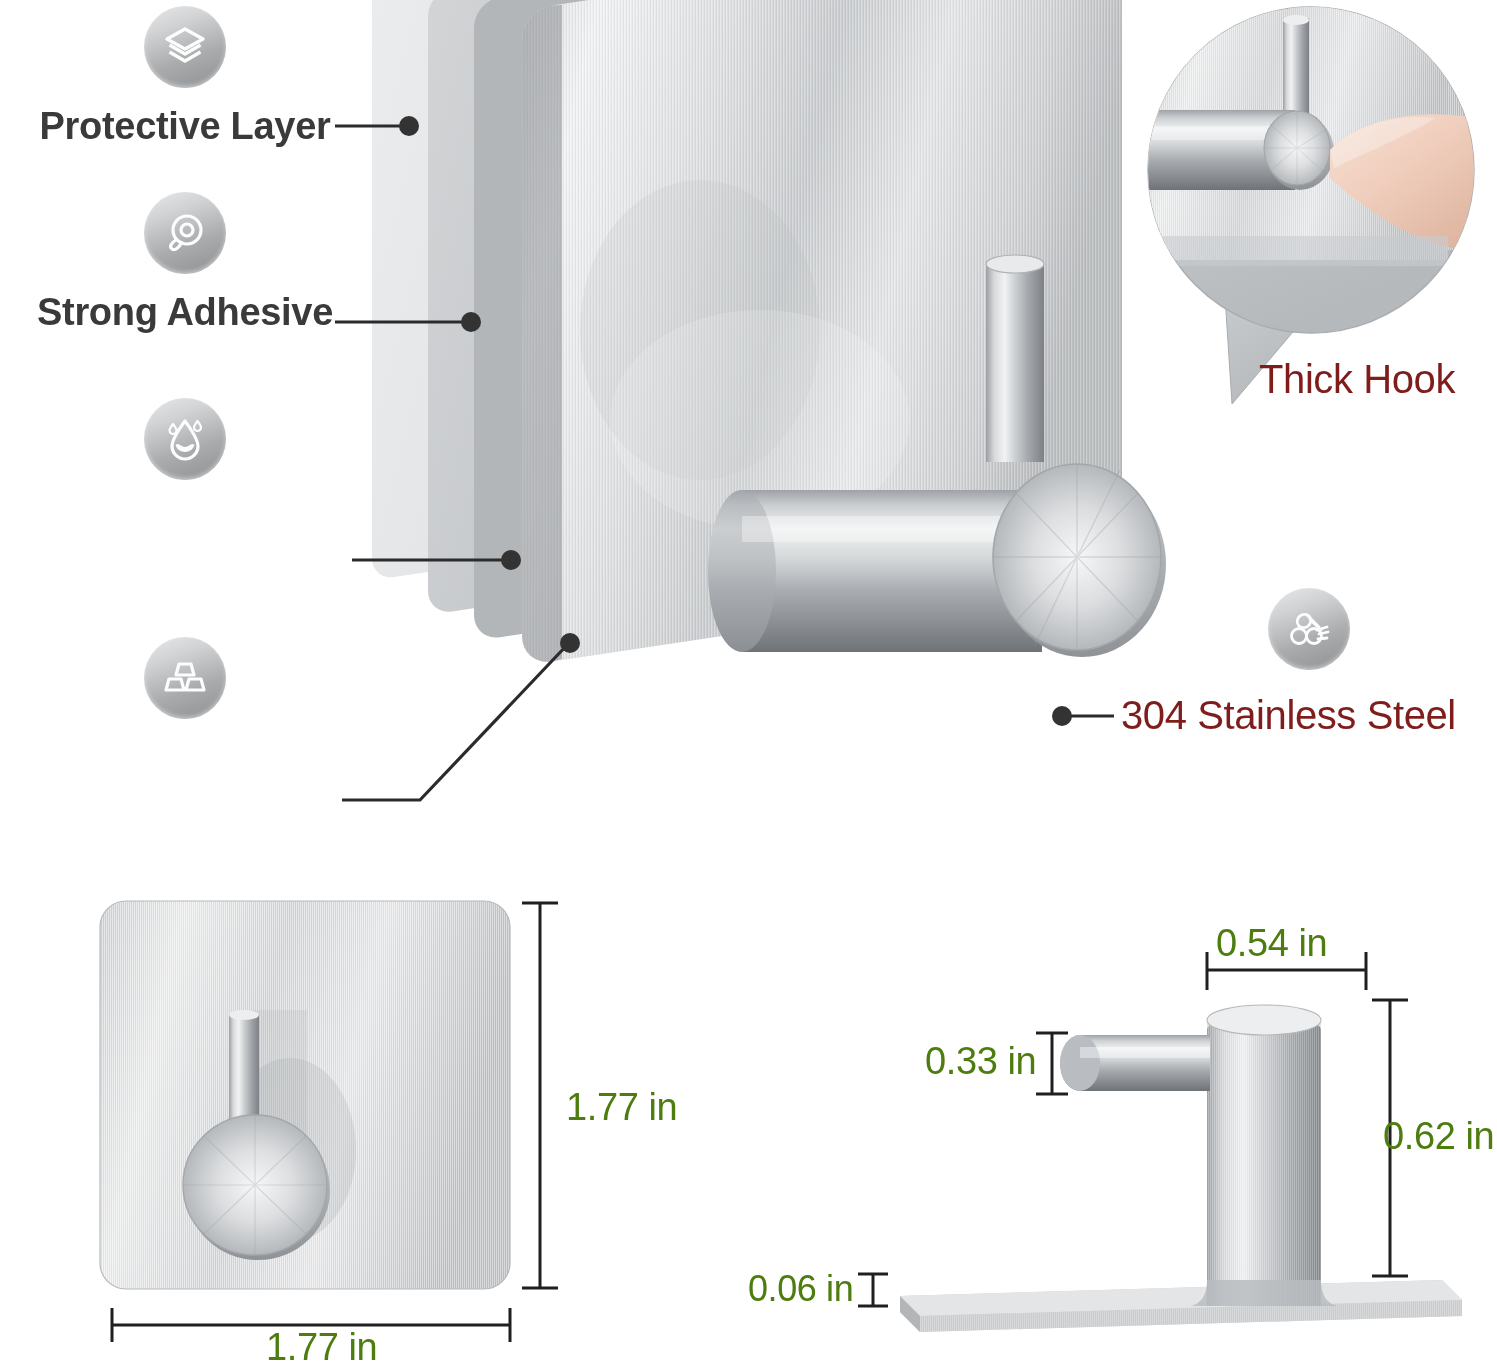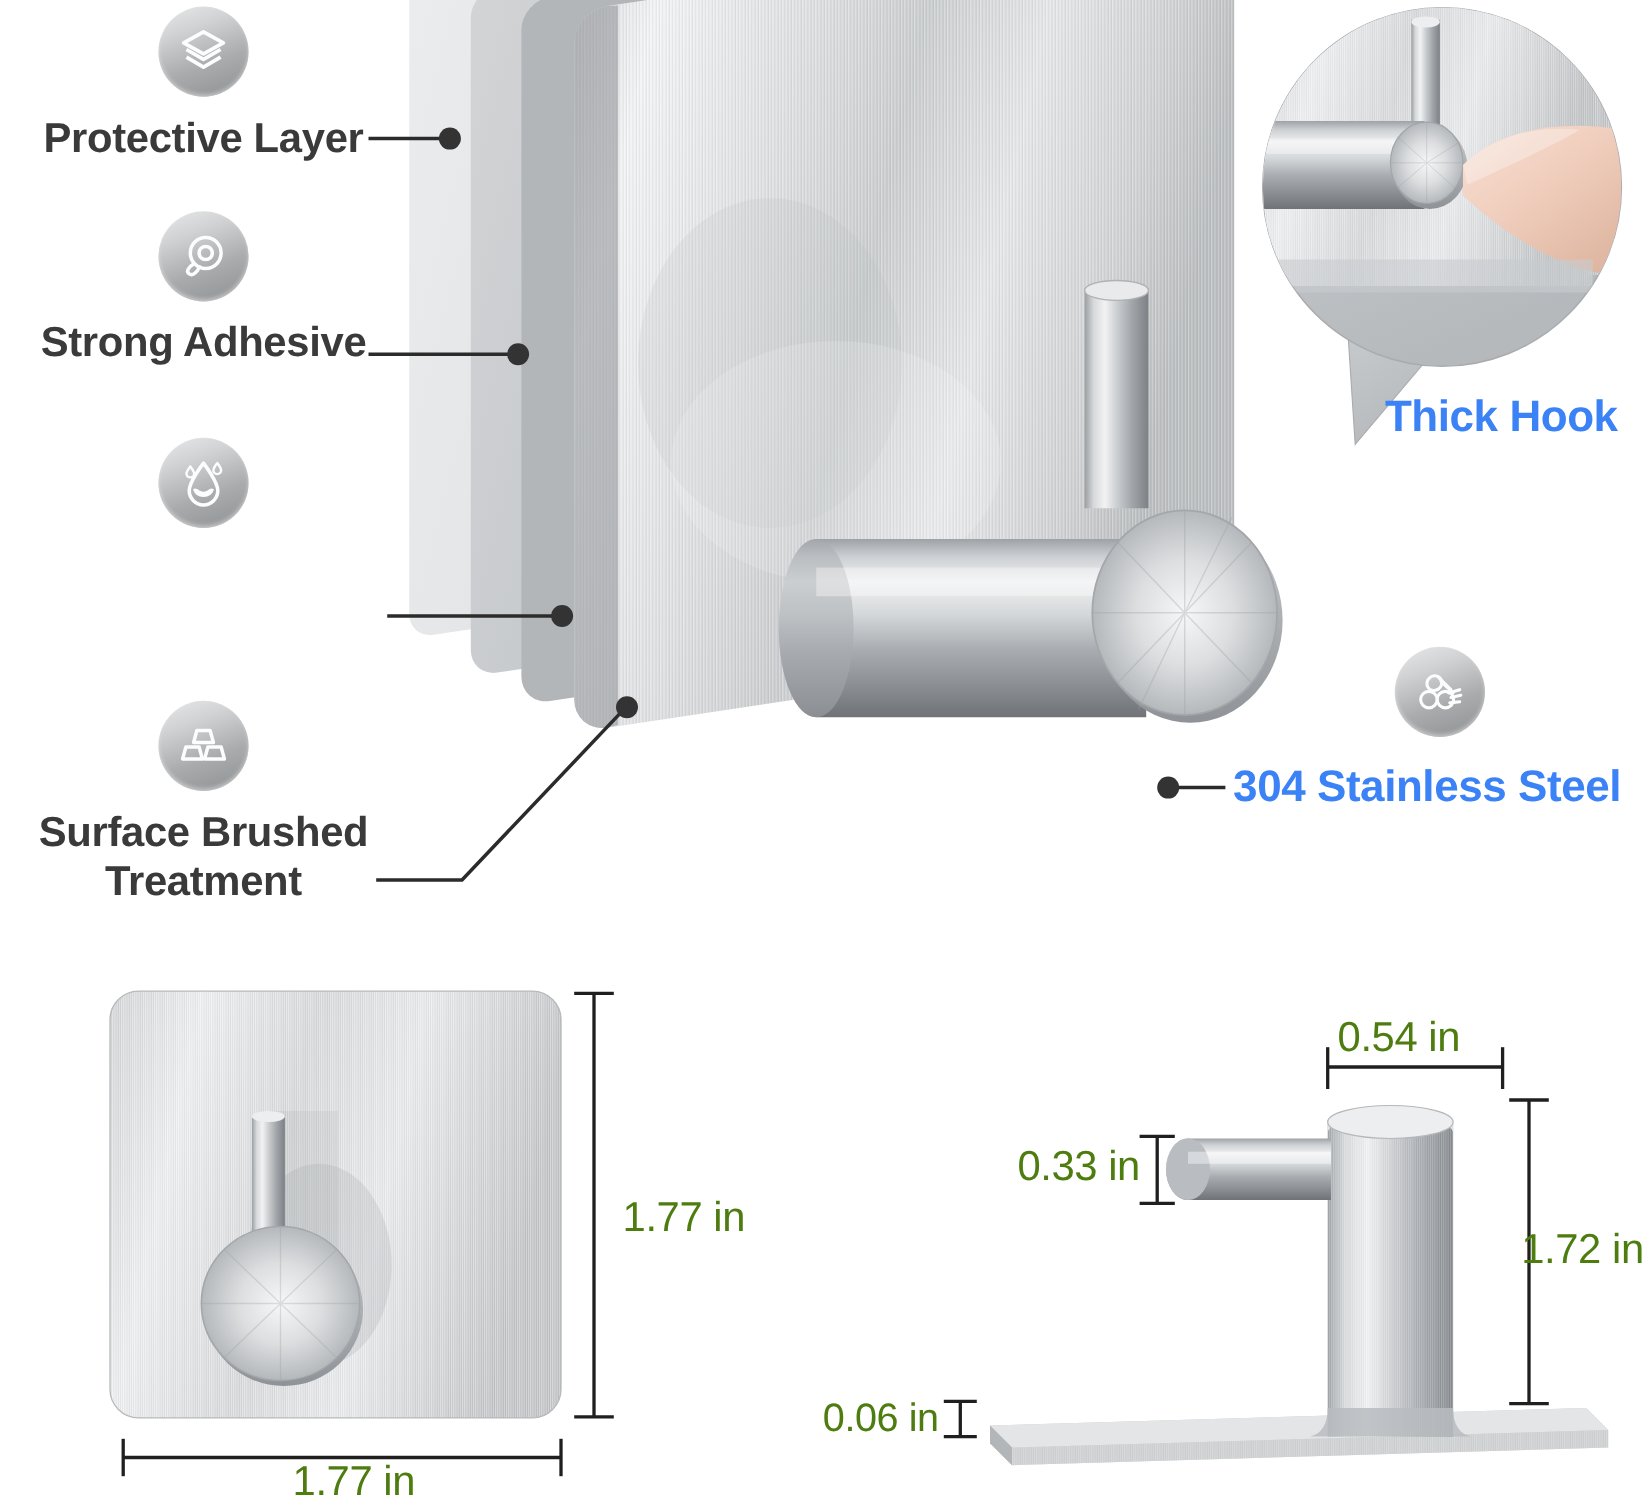--- a/index.html
+++ b/index.html
@@ -49,22 +49,22 @@
   svg.overlay {
     position: absolute; left: 0; top: 0;
     width: 1497px; height: 1371px;
     pointer-events: none;
   }
 
   
   .callout-label {
     position: absolute;
     font-size: 40px;
-    font-weight: bold;
-    color: #3b82f6;
+    font-weight: normal;
+    color: #7f1d1d;
     letter-spacing: -0.4px;
     white-space: nowrap;
   }
 
   
   .dim {
     position: absolute;
     font-size: 38px;
     font-weight: normal;
     color: #4d7c0f;
@@ -386,22 +386,20 @@
   <div class="feature" style="top:637px;">
     <div class="feat-icon">
       <svg width="50" height="48" viewBox="0 0 50 48" aria-hidden="true">
         <g fill="none" stroke="#fdfdfd" stroke-width="3.2" stroke-linejoin="round">
           <path d="M19 10 h12 l3 11 h-18 z"></path>
           <path d="M9 25 h12 l3 11 h-18 z"></path>
           <path d="M29 25 h12 l3 11 h-18 z"></path>
         </g>
       </svg>
     </div>
-    <div class="feat-text">Surface Brushed
-Treatment</div>
   </div>
 
   <div class="callout-label" style="left:1259px; top:357px;">Thick Hook</div>
 
   <div style="position:absolute; left:1268px; top:588px;">
     <div class="feat-icon">
       <svg width="52" height="52" viewBox="0 0 52 52" aria-hidden="true">
         <g fill="none" stroke="#fdfdfd" stroke-width="2.8" stroke-linejoin="round" stroke-linecap="round">
           <ellipse cx="21" cy="18" rx="7" ry="6.5" transform="rotate(-38 21 18)"></ellipse>
           <path d="M24.5 12.5 L36 24"></path>
@@ -415,16 +413,16 @@
       </svg>
     </div>
   </div>
   <div class="callout-label" style="left:1121px; top:693px;">304 Stainless Steel</div>
 
   <div class="dim" style="left:566px; top:1086px;">1.77 in</div>
   <div class="dim" style="left:266px; top:1326px;">1.77 in</div>
 
   <div class="dim" style="left:1216px; top:922px;">0.54 in</div>
   <div class="dim" style="left:925px; top:1040px;">0.33 in</div>
-  <div class="dim" style="left:1383px; top:1115px;">1.72 in</div>
+  <div class="dim" style="left:1383px; top:1115px;">0.62 in</div>
   <div class="dim dim-sm" style="left:748px; top:1268px;">0.06 in</div>
 
 </div>
 
 </body></html>

